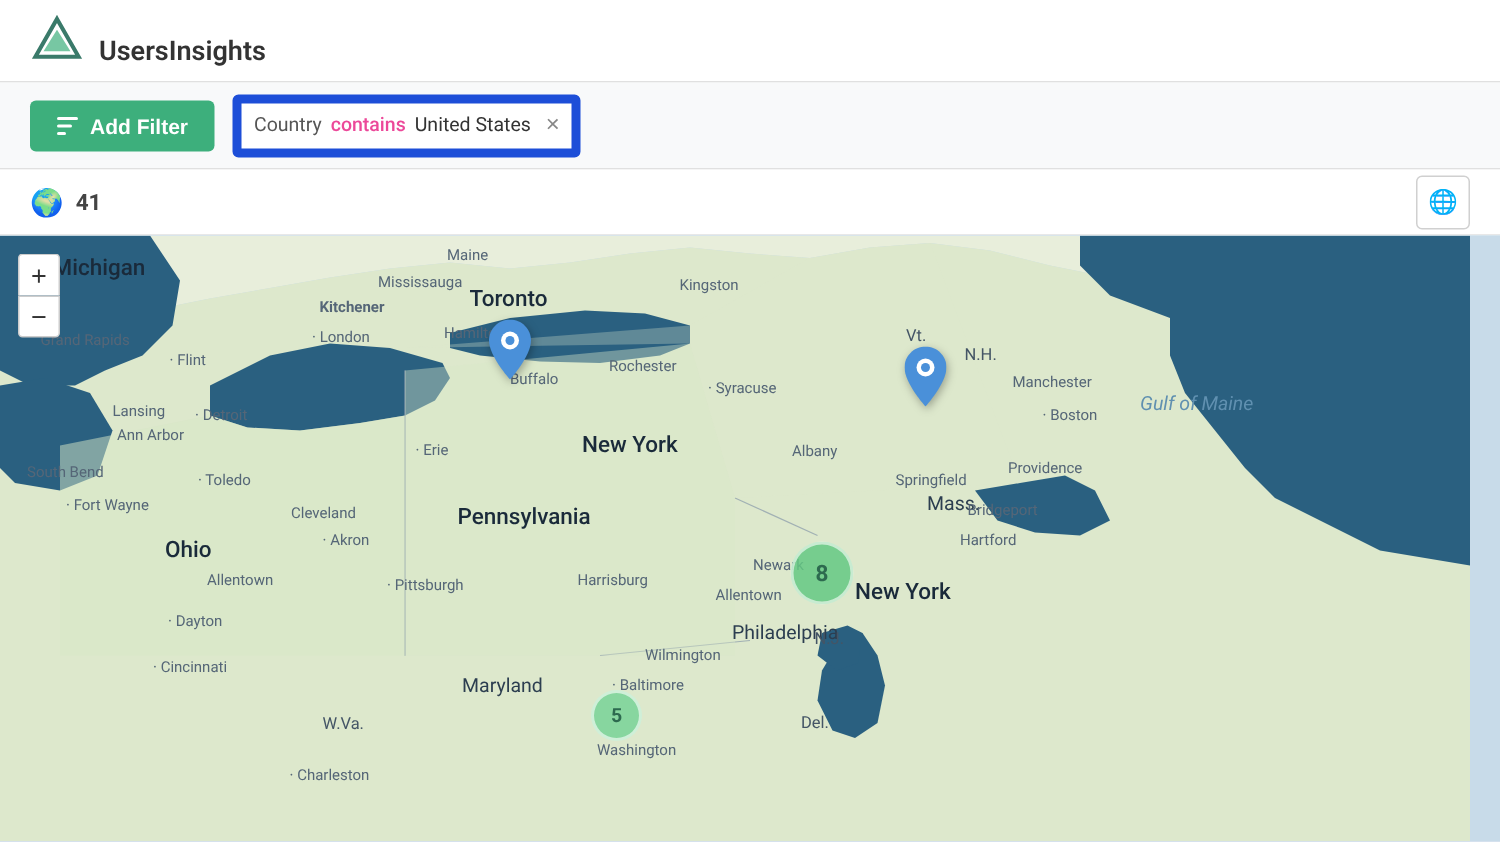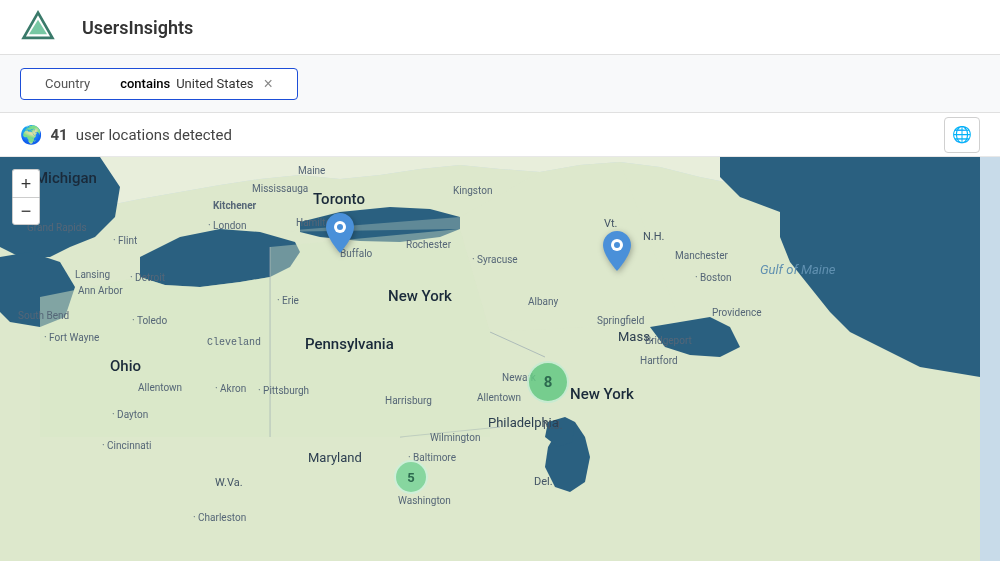--- a/index.html
+++ b/index.html
@@ -15,22 +15,22 @@
     .header {
       background: #ffffff;
       padding: 10px 20px;
       display: flex;
       align-items: center;
       border-bottom: 1px solid #e0e0e0;
       height: 55px;
     }
     .logo-container {
       display: flex;
-      align-items: center;
-      gap: 26px;
+      align-items: flex-end;
+      gap: 10px;
     }
     .logo-icon {
       width: 36px;
       height: 36px;
     }
     .logo-text {
       font-size: 18px;
       font-weight: 600;
       color: #333;
     }
@@ -69,32 +69,32 @@
       height: 2px;
       background: white;
       border-radius: 1px;
     }
     .filter-icon-lines span:nth-child(1) { width: 14px; }
     .filter-icon-lines span:nth-child(2) { width: 10px; }
     .filter-icon-lines span:nth-child(3) { width: 6px; }
 
     .filter-tag {
       background: #fff;
-      border: 1px solid #1d4ed8;
+      border: 6px solid #1d4ed8;
       border-radius: 4px;
-      padding: 7px 24px;
+      padding: 7px 8px;
       display: flex;
       align-items: center;
       gap: 6px;
       font-size: 13px;
       color: #555;
       justify-content: space-between;
     }
     .filter-tag .filter-field { color: #555; }
-    .filter-tag .filter-op { color: #000000; font-weight: 500; margin-left: 24px; }
+    .filter-tag .filter-op { color: #ec4899; font-weight: 500; }
     .filter-tag .filter-val { color: #333; }
     .filter-tag .remove-btn {
       background: none;
       border: none;
       cursor: pointer;
       color: #888;
       font-size: 16px;
       line-height: 1;
       padding: 0 0 0 4px;
     }
@@ -266,33 +266,40 @@
   <div class="logo-container">
     <svg class="logo-icon" viewBox="0 0 40 40">
       <polygon points="20,4 36,32 4,32" fill="none" stroke="#3a7a6a" stroke-width="3"></polygon>
       <polygon points="20,12 30,28 10,28" fill="#3daf7c" opacity="0.7"></polygon>
     </svg>
     <span class="logo-text">UsersInsights</span>
   </div>
 </div>
 
 <div class="toolbar">
+  <button class="add-filter-btn">
+    <div class="filter-icon-lines">
+      <span></span>
+        <span></span>
+        <span></span>
+    </div>
+    <span>Add Filter</span>
+  </button>
   <div class="filter-tag">
     <span class="filter-field">Country</span>
     <span class="filter-op">contains</span>
     <span class="filter-val">United States</span>
     <button class="remove-btn">×</button>
   </div>
 </div>
 
 <div class="stats-bar">
   <div class="stats-text">
     <span class="globe-icon">🌍</span>
     <span class="stats-count">41</span>
-    <span>user locations detected</span>
   </div>
   <button class="globe-btn">
     <span>🌐</span>
   </button>
 </div>
 
 <div class="map-area">
 
   <svg class="map-svg" viewBox="0 0 1000 404" preserveAspectRatio="xMidYMid slice">
 
@@ -395,43 +402,43 @@
   <div class="water-label" style="left:760px; top:105px;">Gulf of Maine</div>
 
   <div class="map-label map-label-city" style="left:27px; top:65px;">Grand Rapids</div>
   <div class="map-label map-label-city" style="left:113px; top:78px;">· Flint</div>
   <div class="map-label map-label-city" style="left:75px; top:112px;">Lansing</div>
   <div class="map-label map-label-city" style="left:78px; top:128px;">Ann Arbor</div>
   <div class="map-label map-label-city" style="left:130px; top:115px;">· Detroit</div>
   <div class="map-label map-label-city" style="left:132px; top:158px;">· Toledo</div>
   <div class="map-label map-label-city" style="left:44px; top:175px;">· Fort Wayne</div>
   <div class="map-label map-label-city" style="left:18px; top:153px;">South Bend</div>
-  <div class="map-label map-label-city" style="left:207px; top:180px;font-family:Liberation Mono, monospace;">Cleveland</div>
-  <div class="map-label map-label-city" style="left:215px; top:198px;margin-top:28px;">· Akron</div>
+  <div class="map-label map-label-city" style="left:194px; top:180px;">Cleveland</div>
+  <div class="map-label map-label-city" style="left:215px; top:198px;">· Akron</div>
   <div class="map-label map-label-city" style="left:258px; top:228px;">· Pittsburgh</div>
   <div class="map-label map-label-city" style="left:138px; top:225px;">Allentown</div>
   <div class="map-label map-label-city" style="left:112px; top:252px;">· Dayton</div>
   <div class="map-label map-label-city" style="left:102px; top:283px;">· Cincinnati</div>
-  <div class="map-label map-label-city" style="left:385px; top:238px;">Harrisburg</div>
+  <div class="map-label map-label-city" style="left:385px; top:225px;">Harrisburg</div>
   <div class="map-label map-label-city" style="left:408px; top:295px;">· Baltimore</div>
   <div class="map-label map-label-city" style="left:430px; top:275px;">Wilmington</div>
   <div class="map-label map-label-city" style="left:398px; top:338px;">Washington</div>
   <div class="map-label map-label-city" style="left:528px; top:122px;margin-top:17px;">Albany</div>
   <div class="map-label map-label-city" style="left:472px; top:97px;">· Syracuse</div>
   <div class="map-label map-label-city" style="left:406px; top:82px;text-align:center;">Rochester</div>
   <div class="map-label map-label-city" style="left:340px; top:91px;">Buffalo</div>
   <div class="map-label map-label-city" style="left:277px; top:138px;">· Erie</div>
   <div class="map-label map-label-city" style="left:296px; top:60px;">Hamilton</div>
   <div class="map-label map-label-city" style="left:213px; top:43px;font-weight:bold;">Kitchener</div>
   <div class="map-label map-label-city" style="left:208px; top:63px;">· London</div>
   <div class="map-label map-label-city" style="left:252px; top:26px;">Mississauga</div>
   <div class="map-label map-label-city" style="left:298px; top:8px;">Maine</div>
   <div class="map-label map-label-city" style="left:453px; top:28px;">Kingston</div>
   <div class="map-label map-label-city" style="left:695px; top:115px;">· Boston</div>
-  <div class="map-label map-label-city" style="left:672px; top:150px;margin-left:40px;">Providence</div>
+  <div class="map-label map-label-city" style="left:672px; top:150px;">Providence</div>
   <div class="map-label map-label-city" style="left:640px; top:158px;margin-top:40px;">Hartford</div>
   <div class="map-label map-label-city" style="left:645px; top:178px;">Bridgeport</div>
   <div class="map-label map-label-city" style="left:675px; top:93px;">Manchester</div>
   <div class="map-label map-label-city" style="left:597px; top:158px;">Springfield</div>
   <div class="map-label map-label-city" style="left:502px; top:215px;">Newark</div>
   <div class="map-label map-label-city" style="left:477px; top:235px;">Allentown</div>
   <div class="map-label map-label-city" style="left:193px; top:355px;">· Charleston</div>
 </div>
 
 </body></html>

